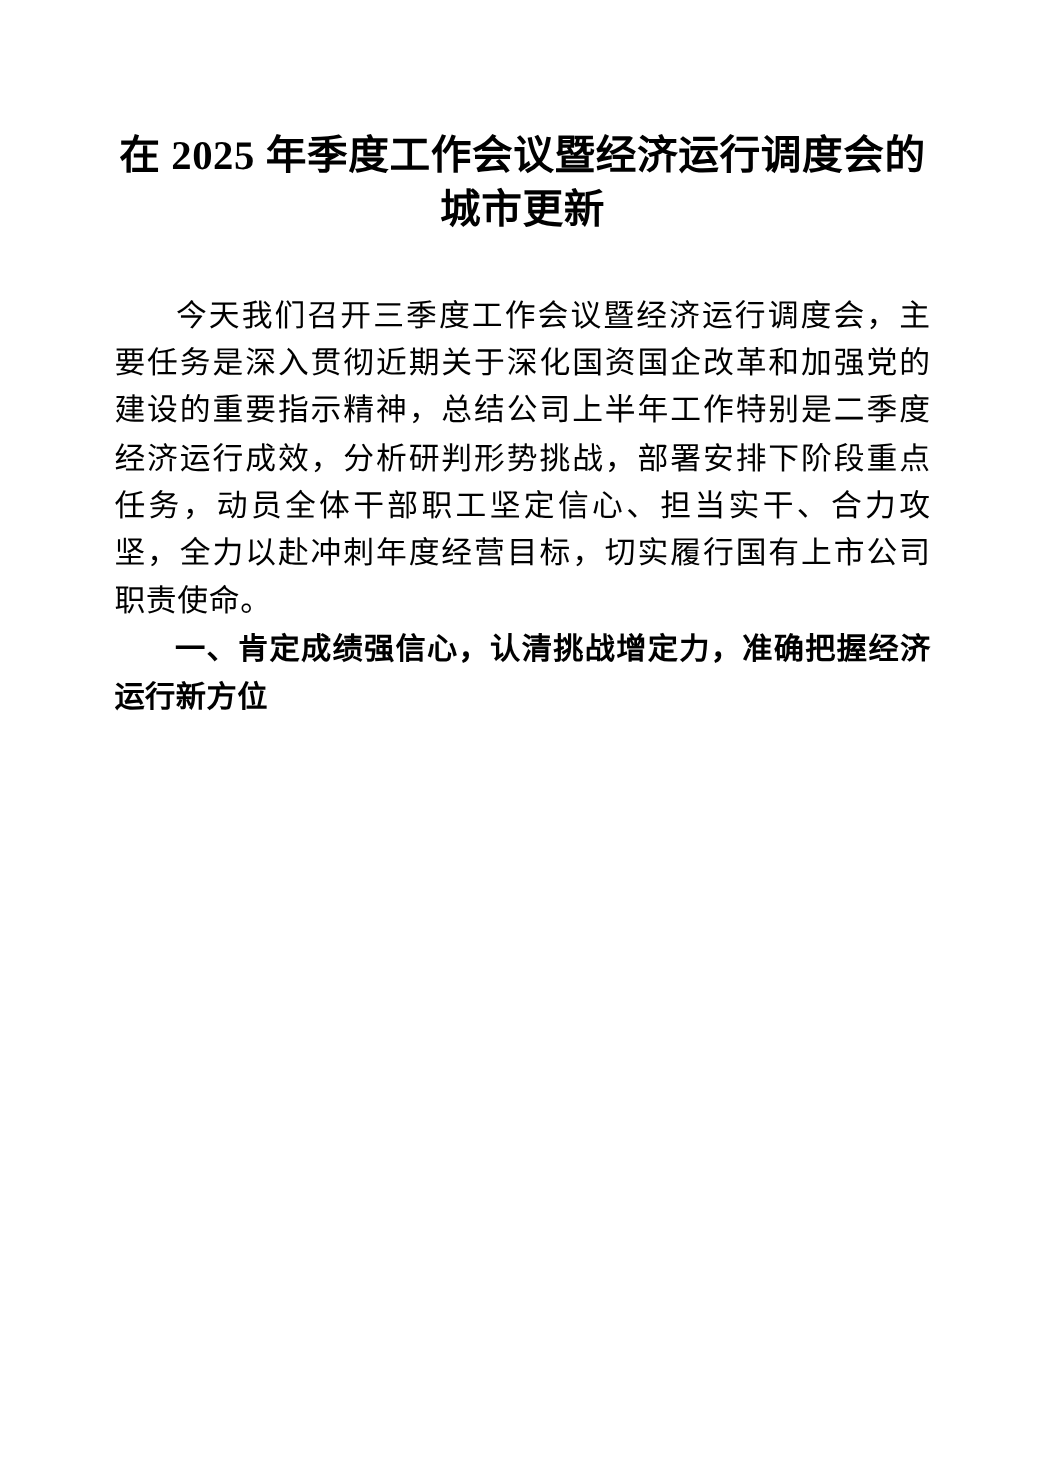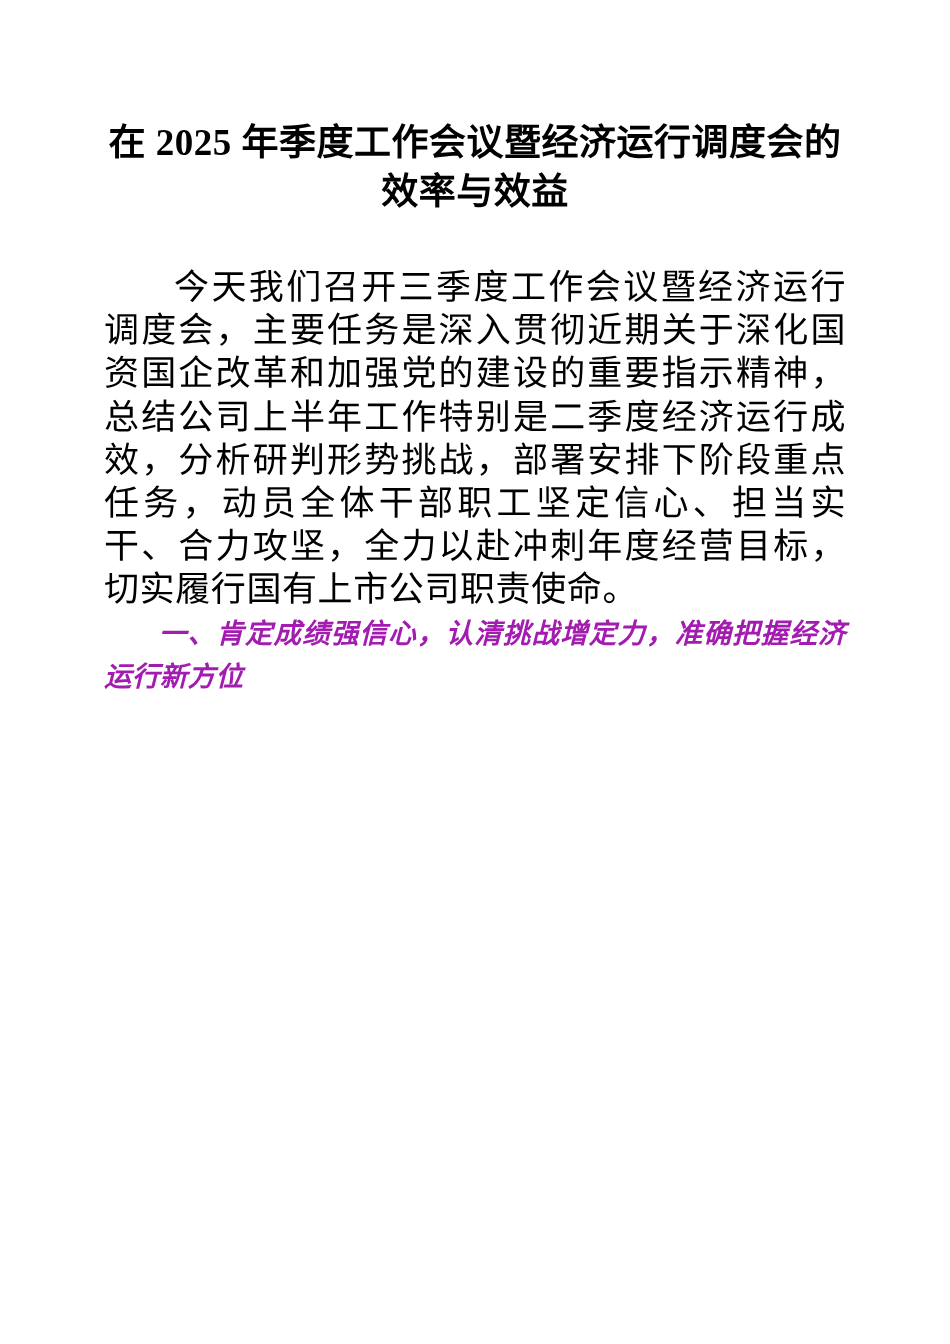--- a/index.html
+++ b/index.html
@@ -38,54 +38,53 @@
   }
   .title-line {
     display: block;
     white-space: nowrap;
   }
   .title-spacer {
     height: 44px;
   }
   p.para {
     font-family: "Liberation Serif", "DejaVu Serif", serif;
-    font-size: 35px;
+    font-size: 28px;
     line-height: 43.2px;
     margin: 0;
     text-align: justify;
     text-justify: inter-character;
     text-indent: 2em;
     letter-spacing: 0.6px;
     color: #000;
     word-break: break-all;
   }
   p.heading {
     font-family: "Liberation Sans", "DejaVu Sans", sans-serif;
     font-weight: 700;
     font-size: 27.5px;
     line-height: 43.2px;
     margin: 0;
     text-align: justify;
     text-justify: inter-character;
     text-indent: 2em;
     letter-spacing: 0.4px;
-    color: #a21caf;
+    color: #000000;
     word-break: break-all;
-    font-style: italic;
   }
 </style>
 </head>
 <body>
 
 <div class="page">
   <div class="doc-body">
 
     <h1 class="doc-title">
       <span class="title-line">在 2025 年季度工作会议暨经济运行调度会的</span>
-      <span class="title-line">效率与效益</span>
+      <span class="title-line">城市更新</span>
     </h1>
 
     <div class="title-spacer"></div>
 
     <p class="para">今天我们召开三季度工作会议暨经济运行调度会，主要任务是深入贯彻近期关于深化国资国企改革和加强党的建设的重要指示精神，总结公司上半年工作特别是二季度经济运行成效，分析研判形势挑战，部署安排下阶段重点任务，动员全体干部职工坚定信心、担当实干、合力攻坚，全力以赴冲刺年度经营目标，切实履行国有上市公司职责使命。</p>
 
     <p class="heading">一、肯定成绩强信心，认清挑战增定力，准确把握经济运行新方位</p>
 
 
 

